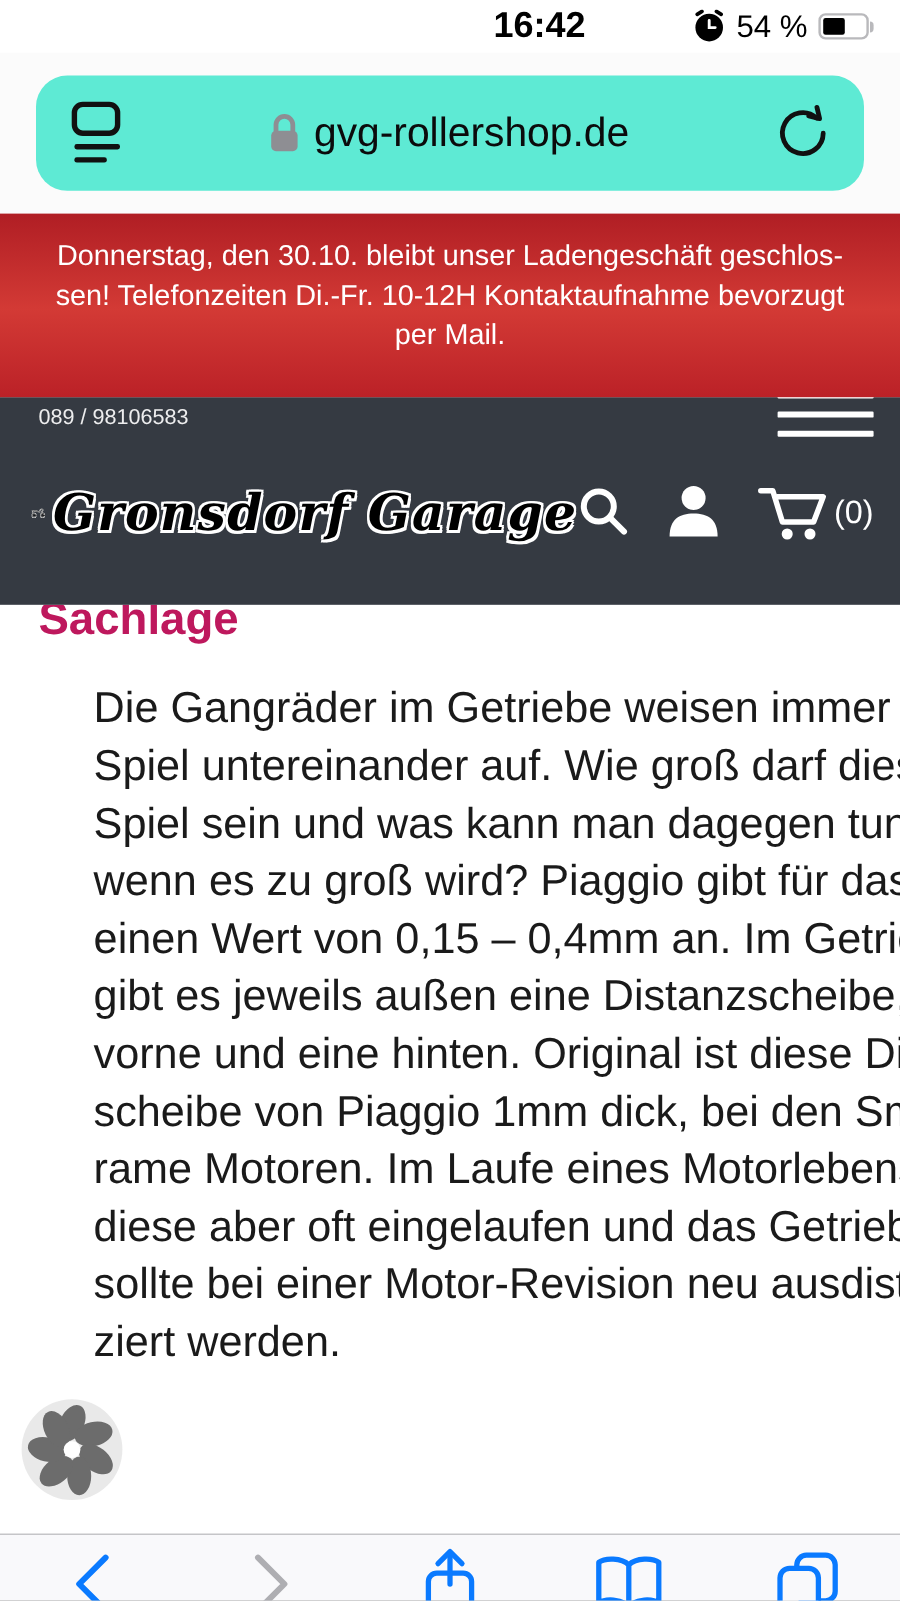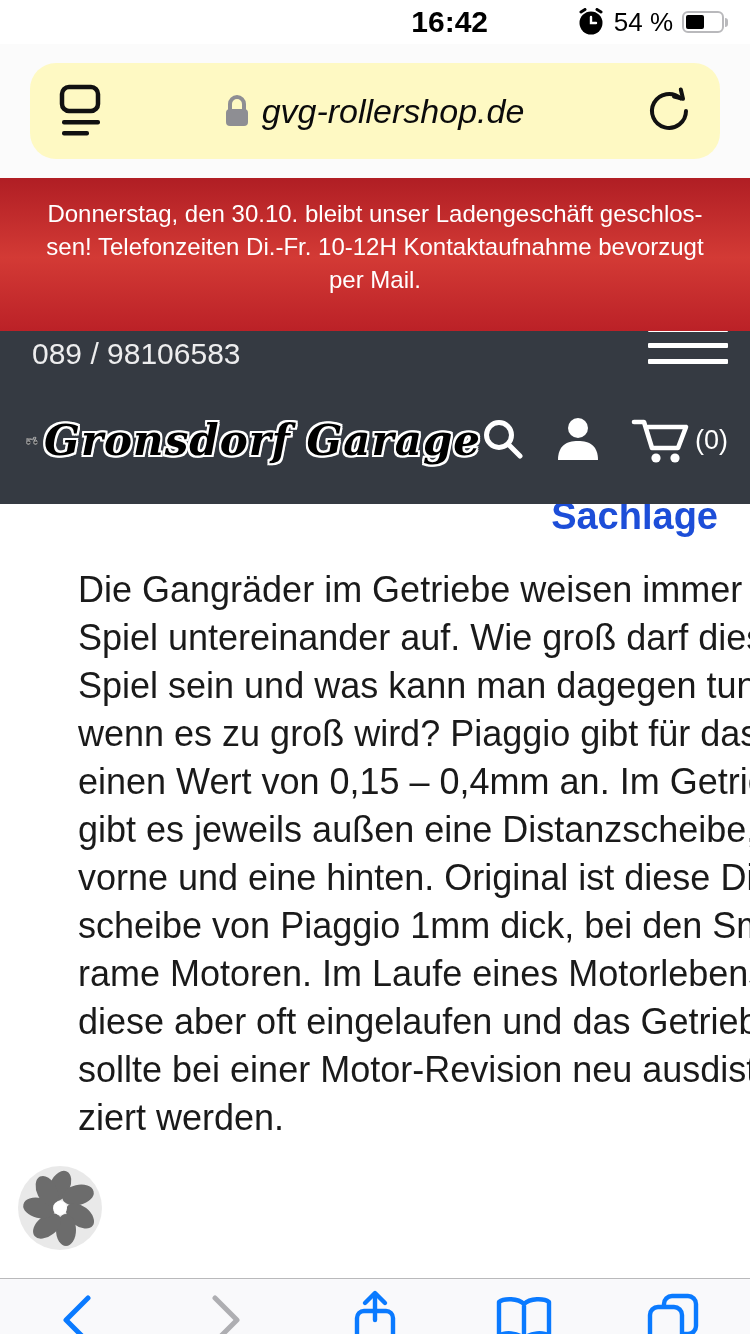--- a/index.html
+++ b/index.html
@@ -21,50 +21,50 @@
   .sig .b2{height:12px;background:#000;}
   .sig .b3{height:16px;background:#c8c8ca;}
   .sig .b4{height:19px;background:#c8c8ca;}
   .battery{display:flex;align-items:center;}
   .batt-body{width:42px;height:22px;border:2px solid #b9b9bc;border-radius:6px;padding:2px;box-sizing:border-box;}
   .batt-fill{height:100%;background:#000;border-radius:2px;}
   .batt-nub{width:3px;height:9px;background:#b9b9bc;border-radius:0 3px 3px 0;margin-left:1px;}
   
   .url-area{height:134px;background:#fbfbfb;display:flex;align-items:center;justify-content:center;}
   .url-pill{
-    width:690px;height:96px;background:#fef9c3;border-radius:26px;
-    display:flex;align-items:center;padding:14px 26px;box-sizing:border-box;font-style:italic;
+    width:690px;height:96px;background:#5eead4;border-radius:26px;
+    display:flex;align-items:center;padding:14px 26px;box-sizing:border-box;
   }
   .url-center{flex:1;display:flex;align-items:center;justify-content:center;gap:12px;}
   .url-text{font-size:34px;color:#0b0b0c;}
   
   .banner{
     height:153px;background:linear-gradient(180deg,#b01e24 0%,#d33a35 52%,#bb2127 100%);
     color:#fff;text-align:center;font-size:24px;line-height:33px;
     padding-top:19px;box-sizing:border-box;white-space:pre-line;
     position:relative;z-index:3;
   }
   
   .site-header{height:173px;background:#353a42;position:relative;color:#fff;}
-  .contact-row{display:flex;gap:44px;padding:6px 0 0 32px;font-size:30px;color:#ededee;}
+  .contact-row{display:flex;gap:44px;padding:6px 0 0 32px;font-size:18px;color:#ededee;}
   .hamburger{position:absolute;right:22px;top:-4px;width:80px;}
   .hamburger span{display:block;height:5px;background:#fff;margin-bottom:11px;border-radius:1px;}
   .logo-row{display:flex;align-items:center;margin-top:36px;padding:0 22px 0 26px;}
   .logo-text{
     font-family:"DejaVu Serif",serif;font-style:italic;font-weight:700;
     font-size:42px;color:#000;letter-spacing:1px;margin-left:6px;white-space:nowrap;
     text-shadow:-2px 0 0 #fff,2px 0 0 #fff,0 -2px 0 #fff,0 2px 0 #fff,
                 -2px -2px 0 #fff,2px 2px 0 #fff,-2px 2px 0 #fff,2px -2px 0 #fff;
   }
   .header-icons{display:flex;align-items:center;gap:30px;margin-left:auto;}
   .cart-wrap{display:flex;align-items:center;gap:6px;}
   .cart-count{font-size:27px;color:#fff;}
   
   .content{height:774px;background:#fff;padding:0 32px;box-sizing:border-box;overflow:hidden;}
-  .content h1{font-size:38px;line-height:44px;font-weight:700;color:#1d4ed8;margin:-10px 0 0 0;text-align:right;}
+  .content h1{font-size:38px;line-height:44px;font-weight:700;color:#be185d;margin:-10px 0 0 0;}
   .body-text{font-size:36px;line-height:48px;color:#1a1a1a;margin-top:28px;white-space:pre;margin-left:46px;}
   .shop-note{position:relative;font-size:32px;line-height:48px;margin-top:34px;white-space:pre-line;}
   .spinner{position:absolute;left:-16px;top:-12px;width:88px;height:88px;z-index:5;}
   
   .toolbar{
     height:82px;background:#f9f9fb;border-top:1px solid #b9b9bb;box-sizing:border-box;
     display:flex;align-items:center;justify-content:space-between;padding:0 42px;
   }
   .tb-btn{display:flex;align-items:center;justify-content:center;width:70px;height:70px;}
 </style>

